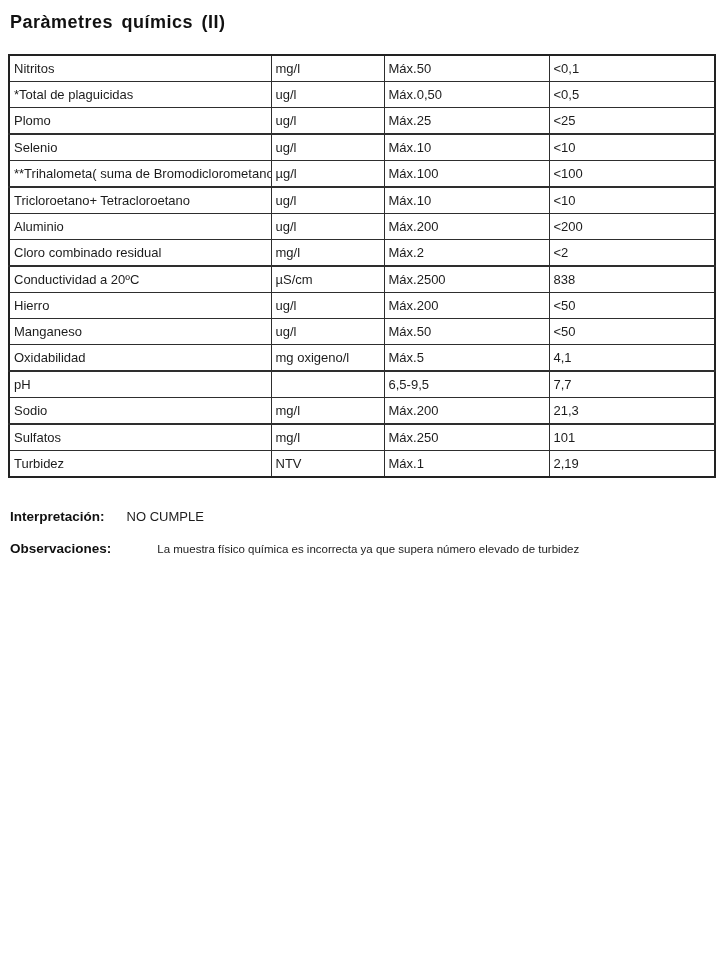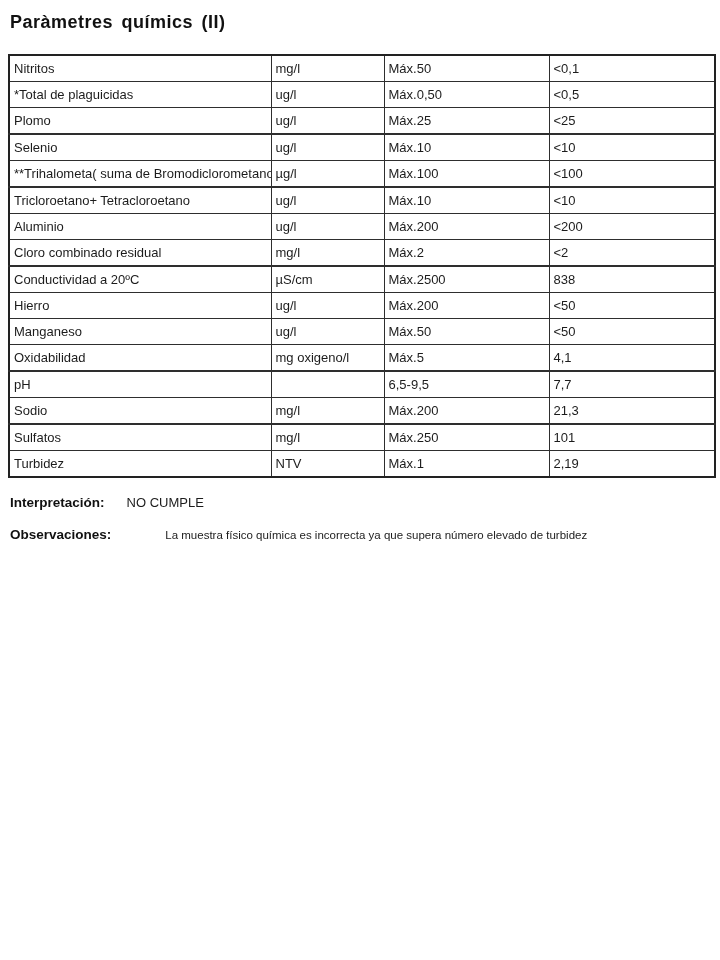--- a/index.html
+++ b/index.html
@@ -51,34 +51,34 @@
   tr:nth-child(4) td, tr:nth-child(6) td,
   tr:nth-child(9) td, tr:nth-child(13) td,
   tr:nth-child(15) td {
     border-top-width: 2px;
   }
   .footer-line {
     margin-left: 10px;
     display: flex;
     align-items: baseline;
   }
-  .footer-line.interpretation { margin-top: 17px; }
+  .footer-line.interpretation { margin-top: 31px; }
   .footer-line.observations  { margin-top: 17px; gap: 42px; }
   .footer-label {
     font-weight: bold;
     font-size: 13.5px;
     color: #111;
   }
   .interpretation .footer-value {
     font-size: 13px;
     margin-left: 22px;
   }
   .observations .footer-value {
     font-size: 11.5px;
-    margin-left: 12px;
+    margin-left: 4px;
     text-align: right;
   }
 </style>
 </head>
 <body>
 
 <h1 class="page-title">Paràmetres químics (II)</h1>
 
 <table class="params">
   <colgroup>

